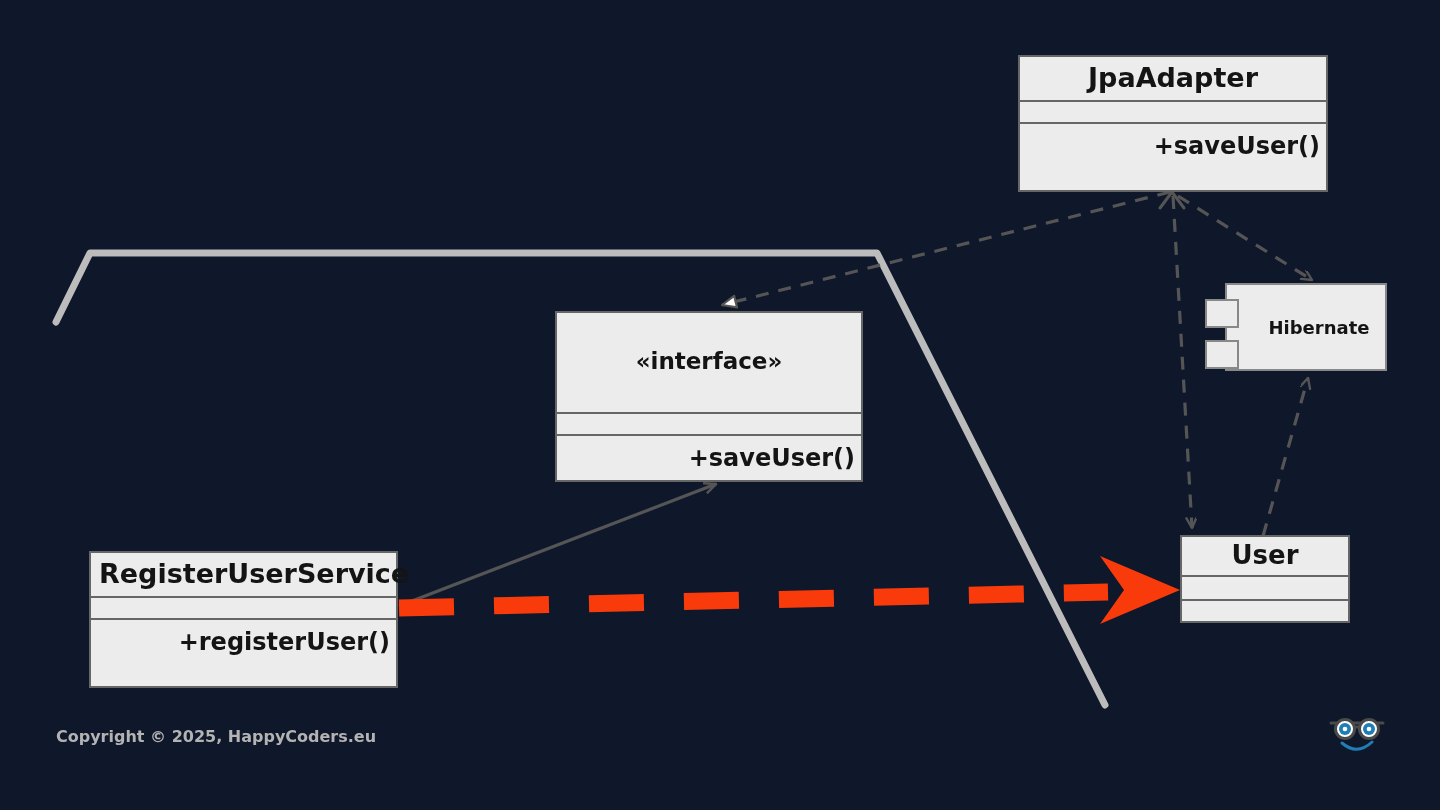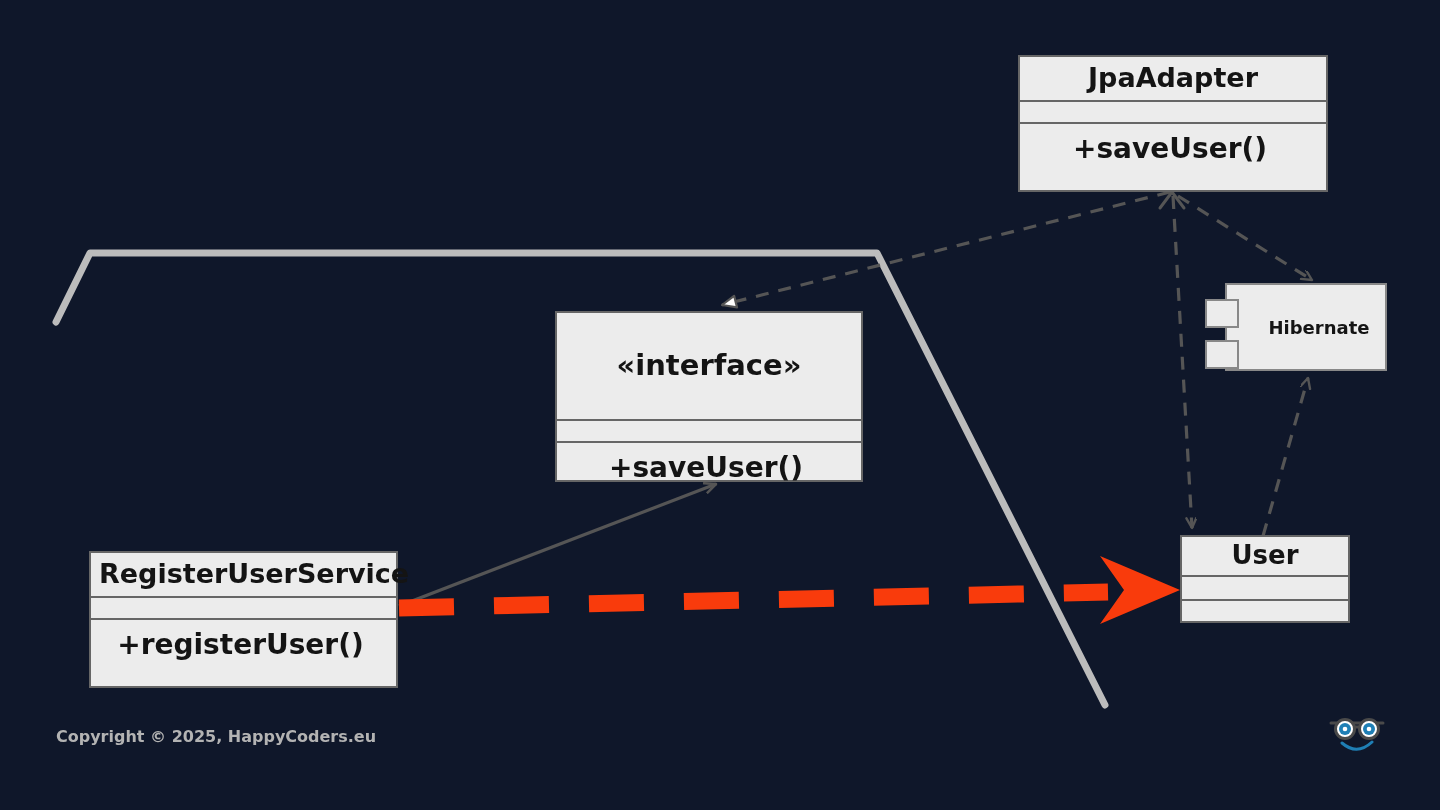--- a/index.html
+++ b/index.html
@@ -43,31 +43,31 @@
     text-align: center;
     color: #141414;
     font-size: 27px;
     line-height: 1.12;
     padding: 6px 8px 7px 8px;
     border-bottom: 2px solid #666666;
     white-space: pre-line;
   }
   .uml-title .stereotype {
     display: block;
-    font-size: 29px;
+    font-size: 23px;
   }
   .uml-attrs {
     height: 22px;
     border-bottom: 2px solid #666666;
   }
   .uml-methods {
-    text-align: center;
+    text-align: right;
     color: #141414;
-    font-size: 28px;
-    padding: 8px 14px 10px 8px;
+    font-size: 24px;
+    padding: 8px 6px 10px 8px;
   }
 
   
   .component-box {
     position: absolute;
     box-sizing: border-box;
     background: #ececec;
     border: 2px solid #888888;
     z-index: 3;
     display: flex;

